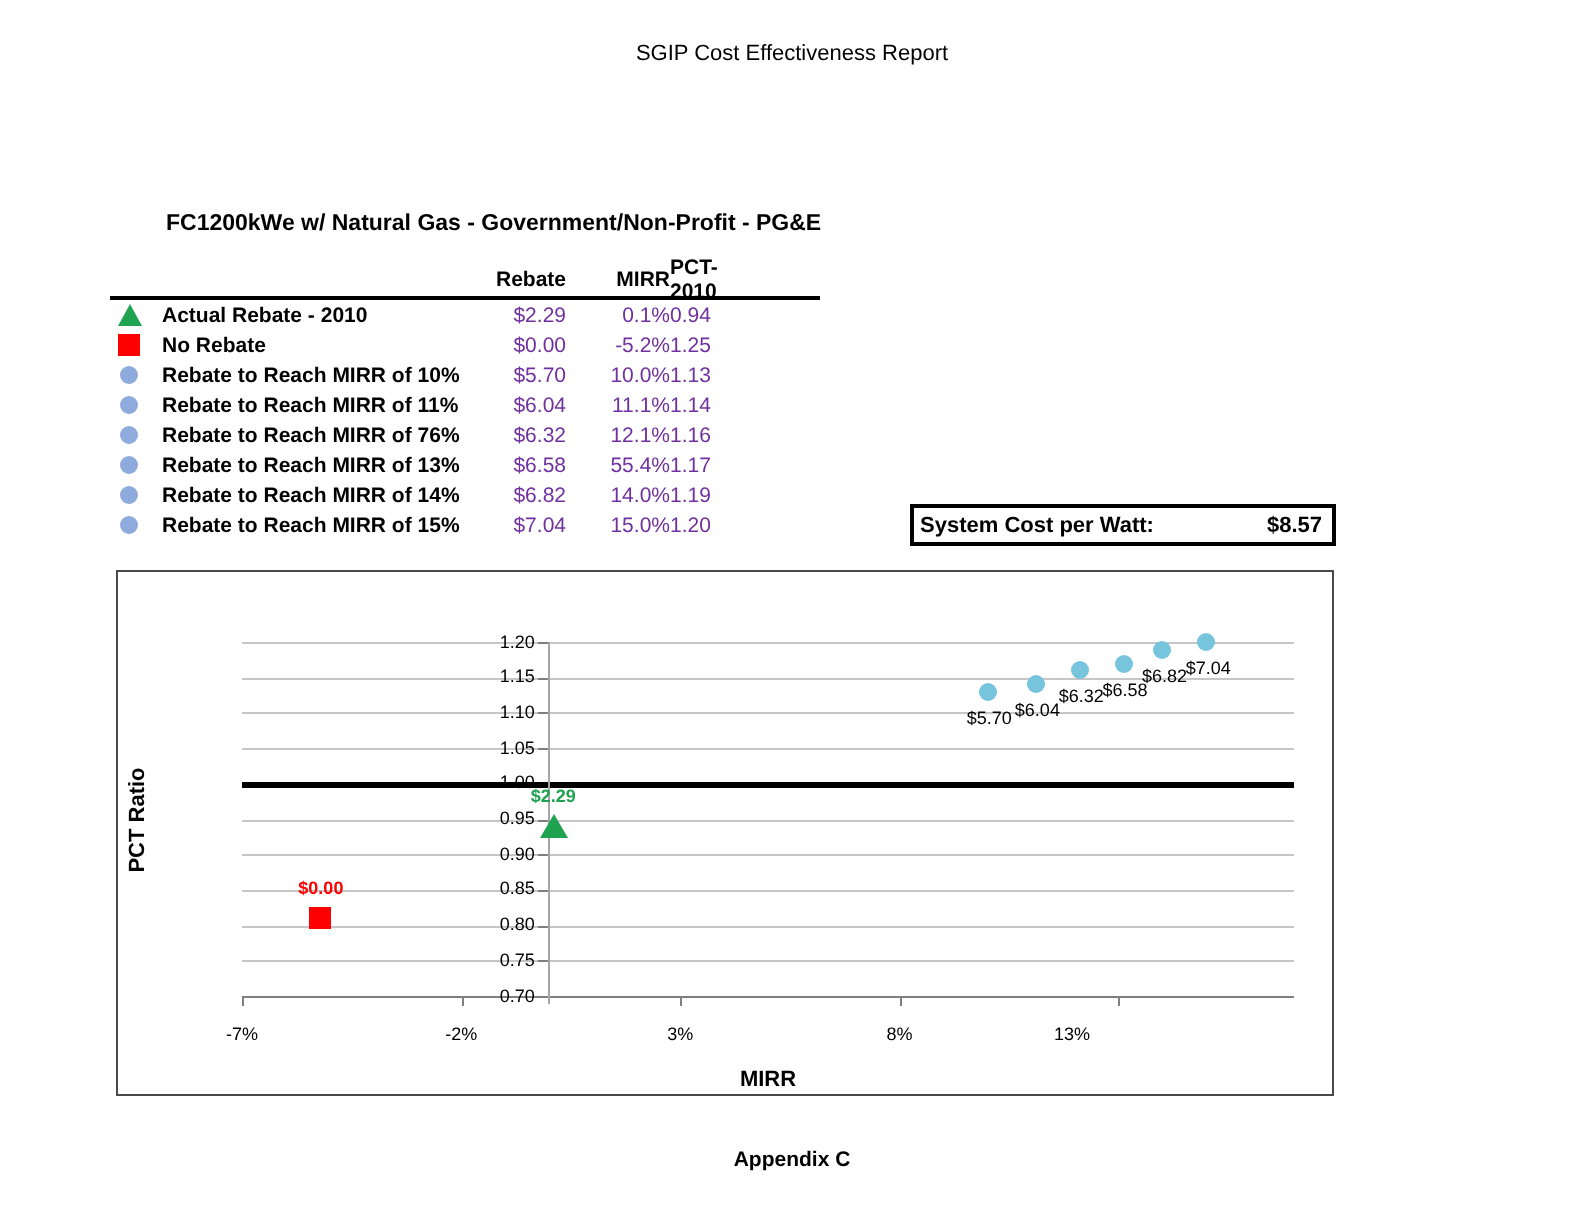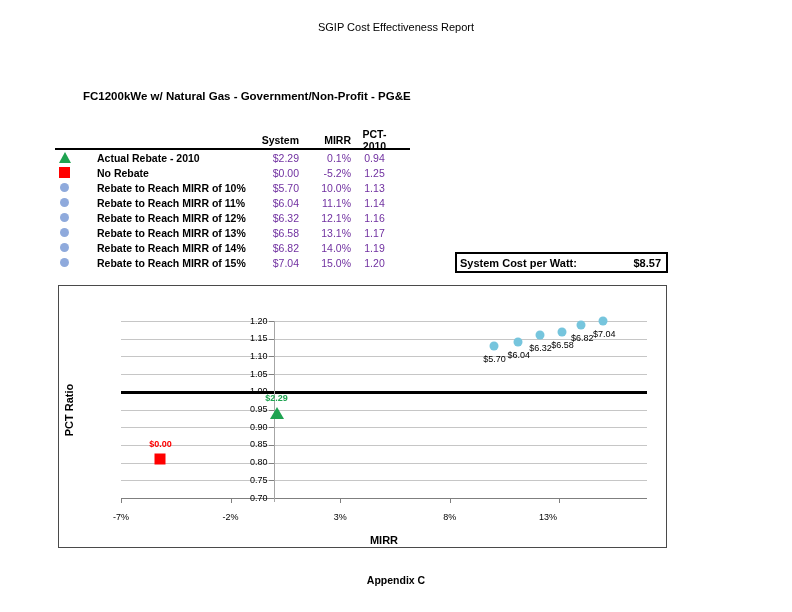--- a/index.html
+++ b/index.html
@@ -4,31 +4,31 @@
 <style>
   html,body{margin:0;padding:0;background:#fff;}
   .page{
     position:relative;width:680px;height:612px;background:#ffffff;overflow:hidden;
     font-family:"Liberation Sans",sans-serif;color:#000;
   }
   
   .doc-header{position:absolute;left:0;top:20px;width:792px;text-align:center;
     font-size:11px;line-height:15.5px;font-weight:400;}
   
-  .section-title{position:absolute;left:83px;top:90px;font-size:11.5px;font-weight:700;}
+  .section-title{position:absolute;left:83px;top:106px;font-size:11.5px;font-weight:700;}
   
   .legend-table{position:absolute;left:55px;top:133px;width:355px;font-size:10.5px;}
   .lt-header{display:flex;align-items:center;height:13px;font-weight:700;
     border-bottom:2px solid #000;padding-bottom:2px;}
   .lt-row{display:flex;align-items:center;height:15px;}
   .c-marker{width:26px;display:flex;align-items:center;justify-content:flex-start;padding-left:4px;box-sizing:border-box;}
-  .c-label{width:157px;font-weight:700;white-space:nowrap;margin-left:16px;}
+  .c-label{width:157px;font-weight:700;white-space:nowrap;}
   .c-rebate{width:45px;text-align:right;}
   .c-mirr{width:52px;text-align:right;}
-  .c-pct{width:47px;text-align:center;}
+  .c-pct{width:47px;text-align:left;}
   .lt-row .c-rebate,.lt-row .c-mirr,.lt-row .c-pct{color:#7030A0;}
   .mk-triangle{width:0;height:0;border-left:6px solid transparent;border-right:6px solid transparent;border-bottom:11px solid #1FA351;}
   .mk-square{width:11px;height:11px;background:#FF0000;}
   .mk-circle{width:9px;height:9px;border-radius:50%;background:#8FAADC;margin-left:1px;}
   
   .syscost{position:absolute;left:455px;top:252px;width:201px;height:17px;
     border:2px solid #000;display:flex;align-items:center;justify-content:space-between;
     font-size:11px;font-weight:700;padding:0 5px 0 3px;background:#fff;}
   
   .chart-box{position:absolute;left:58px;top:285px;width:607px;height:261px;
@@ -62,21 +62,21 @@
   <div class="doc-header">
     <div>SGIP Cost Effectiveness Report</div>
   </div>
 
   <div class="section-title">FC1200kWe w/ Natural Gas - Government/Non-Profit - PG&amp;E</div>
 
   <div class="legend-table">
     <div class="lt-header">
       <span class="c-marker"></span>
       <span class="c-label"></span>
-      <span class="c-rebate">System</span>
+      <span class="c-rebate">Rebate</span>
       <span class="c-mirr">MIRR</span>
       <span class="c-pct">PCT-2010</span>
     </div>
     <div id="legend-rows">
   <div class="lt-row">
     <span class="c-marker">
             <span class="mk-triangle"></span>
           </span>
     <span class="c-label">Actual Rebate - 2010</span>
     <span class="c-rebate">$2.29</span>
@@ -111,33 +111,33 @@
     <span class="c-label">Rebate to Reach MIRR of 11%</span>
     <span class="c-rebate">$6.04</span>
     <span class="c-mirr">11.1%</span>
     <span class="c-pct">1.14</span>
   </div>
 
   <div class="lt-row">
     <span class="c-marker">
             <span class="mk-circle"></span>
           </span>
-    <span class="c-label">Rebate to Reach MIRR of 12%</span>
+    <span class="c-label">Rebate to Reach MIRR of 76%</span>
     <span class="c-rebate">$6.32</span>
     <span class="c-mirr">12.1%</span>
     <span class="c-pct">1.16</span>
   </div>
 
   <div class="lt-row">
     <span class="c-marker">
             <span class="mk-circle"></span>
           </span>
     <span class="c-label">Rebate to Reach MIRR of 13%</span>
     <span class="c-rebate">$6.58</span>
-    <span class="c-mirr">13.1%</span>
+    <span class="c-mirr">55.4%</span>
     <span class="c-pct">1.17</span>
   </div>
 
   <div class="lt-row">
     <span class="c-marker">
             <span class="mk-circle"></span>
           </span>
     <span class="c-label">Rebate to Reach MIRR of 14%</span>
     <span class="c-rebate">$6.82</span>
     <span class="c-mirr">14.0%</span>
@@ -199,21 +199,21 @@
       <div class="vaxis" style="left: 215.417px; top: 35px; height: 181px;"></div>
       <div class="xtick" style="left: 62px; top: 213px;"></div>
       <div class="xlab" style="left: 62px; top: 226px;">-7%</div>
       <div class="xtick" style="left: 171.583px; top: 213px;"></div>
       <div class="xlab" style="left: 171.583px; top: 226px;">-2%</div>
       <div class="xtick" style="left: 281.167px; top: 213px;"></div>
       <div class="xlab" style="left: 281.167px; top: 226px;">3%</div>
       <div class="xtick" style="left: 390.75px; top: 213px;"></div>
       <div class="xlab" style="left: 390.75px; top: 226px;">8%</div>
       <div class="xtick" style="left: 500.333px; top: 213px;"></div>
-      <div class="xlab" style="left: 489px; top: 226px;">13%</div>
+      <div class="xlab" style="left: 477px; top: 226px;">13%</div>
       <div class="axis-title-x" style="left: 325px; top: 248px;">MIRR</div>
       <div class="axis-title-y" style="left: -28px; top: 115.5px;">PCT Ratio</div>
       <div class="pt-triangle" style="left: 217.608px; top: 127.04px; border-bottom: 12px solid rgb(31, 163, 81);"></div>
       <div class="pt-label" style="left: 217.608px; top: 112.04px; color: rgb(31, 163, 81); font-weight: 700;">$2.29</div>
       <div class="pt-square" style="left: 101.45px; top: 173.06px; background: rgb(255, 0, 0);"></div>
       <div class="pt-label" style="left: 101.45px; top: 158.06px; color: rgb(255, 0, 0); font-weight: 700;">$0.00</div>
       <div class="pt-circle" style="left: 434.583px; top: 59.78px; background: rgb(118, 197, 221);"></div>
       <div class="pt-label" style="left: 435.583px; top: 72.78px; color: rgb(0, 0, 0); font-weight: 400;">$5.70</div>
       <div class="pt-circle" style="left: 458.692px; top: 56.24px; background: rgb(118, 197, 221);"></div>
       <div class="pt-label" style="left: 459.692px; top: 69.24px; color: rgb(0, 0, 0); font-weight: 400;">$6.04</div>

